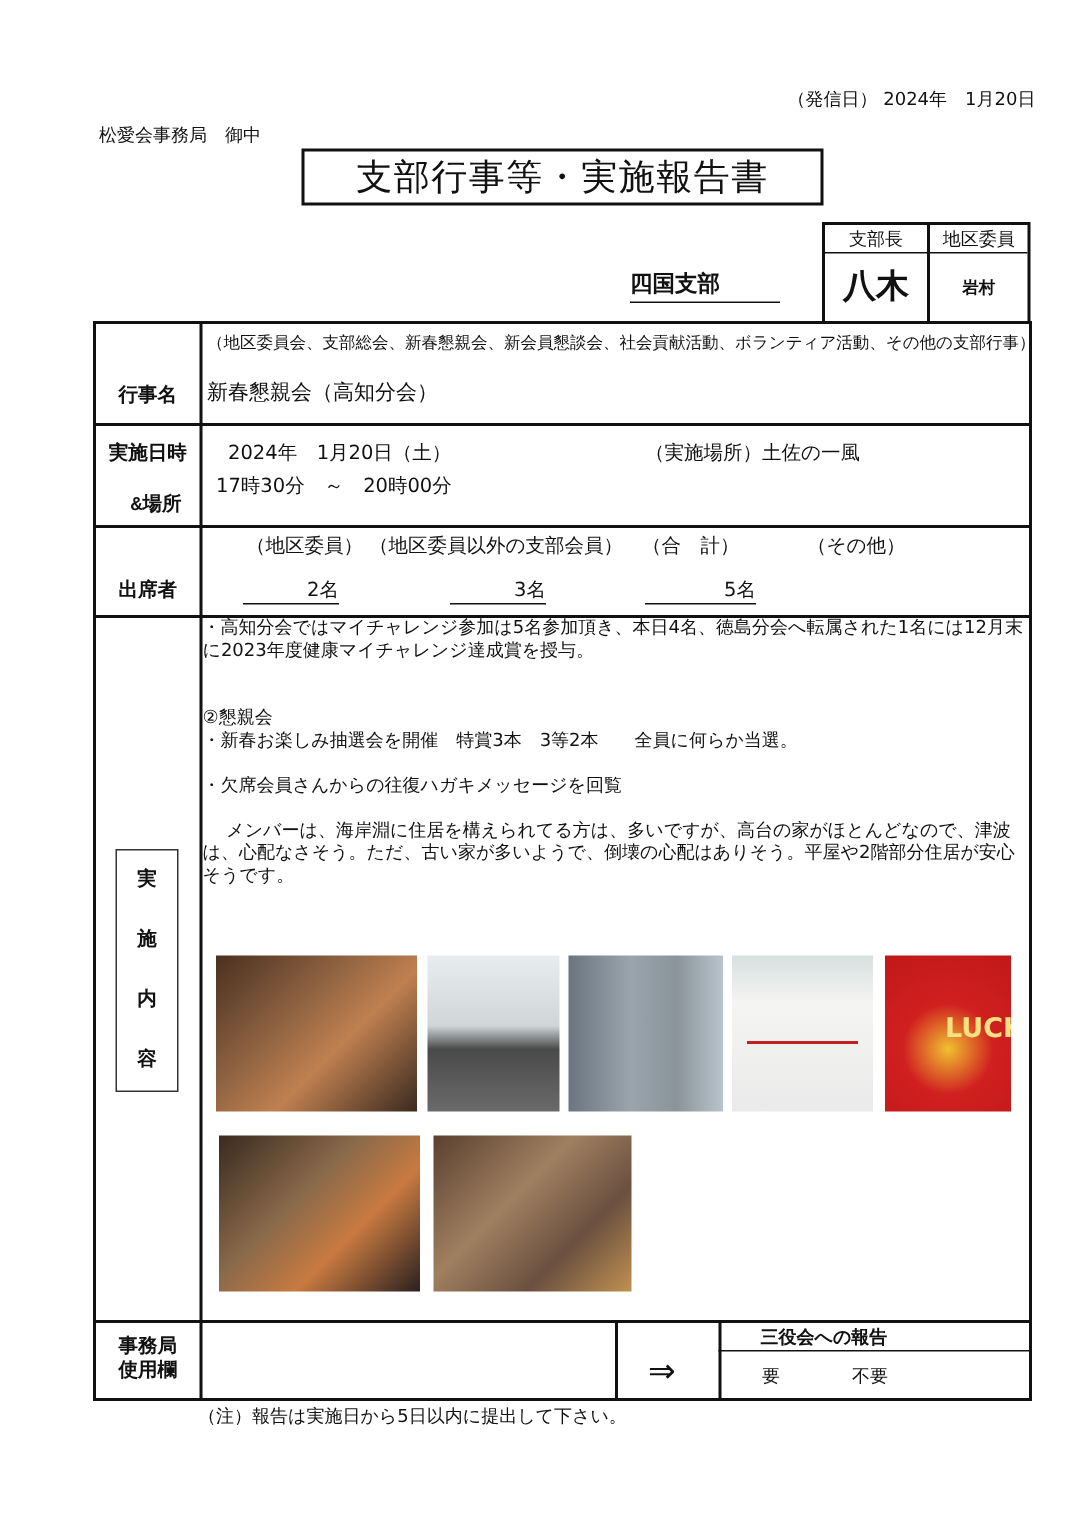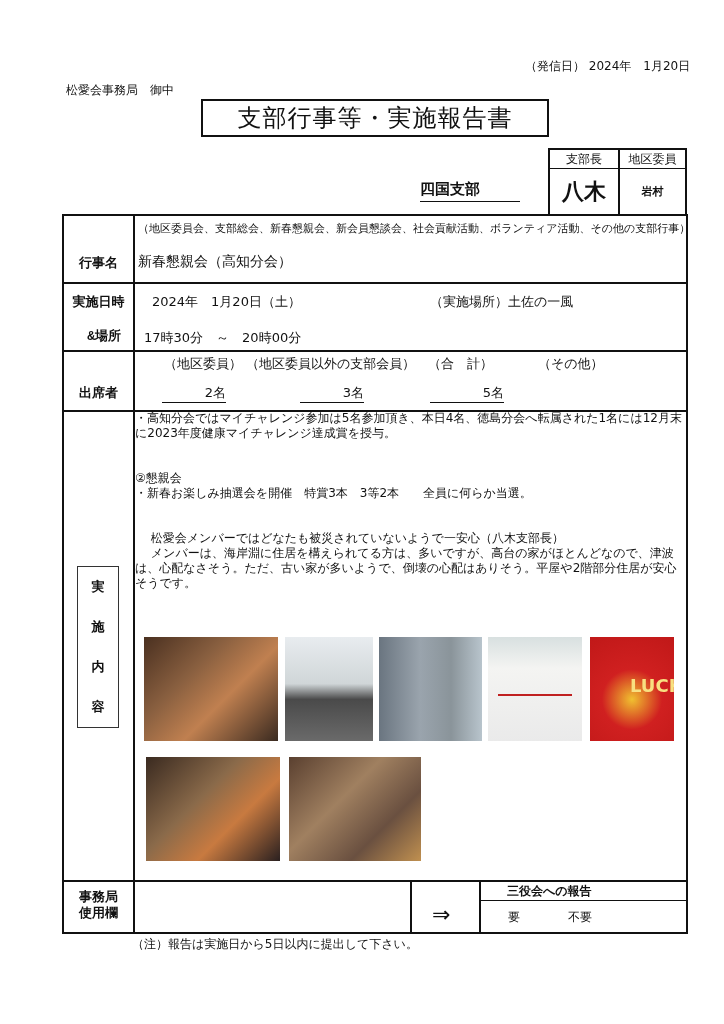--- a/index.html
+++ b/index.html
@@ -82,21 +82,21 @@
 
   <div class="txt small" style="left:74px; top:5px;">（地区委員会、支部総会、新春懇親会、新会員懇談会、社会貢献活動、ボランティア活動、その他の支部行事）</div>
   <div class="lbl" style="top:38px;">行事名</div>
   <div class="txt" style="left:74px; top:37px; font-size:14px;">新春懇親会（高知分会）</div>
   <div class="hline" style="top:66px;"></div>
 
   <div class="lbl" style="top:77px;">実施日時</div>
   <div class="lbl" style="top:111px; text-align:right; padding-right:12px;">&amp;場所</div>
   <div class="txt mid" style="left:88px; top:77px;">2024年　1月20日（土）</div>
   <div class="txt mid" style="left:366px; top:77px;">（実施場所）土佐の一風</div>
-  <div class="txt mid" style="left:80px; top:113px;">17時30分　～　20時00分</div>
+  <div class="txt mid" style="left:80px; top:99px;">17時30分　～　20時00分</div>
   <div class="hline" style="top:134px;"></div>
 
   <div class="txt mid" style="left:100px; top:139px;">（地区委員）</div>
   <div class="txt mid" style="left:182px; top:139px;">（地区委員以外の支部会員）</div>
   <div class="txt mid" style="left:364px; top:139px;">（合　計）</div>
   <div class="txt mid" style="left:474px; top:139px;">（その他）</div>
   <div class="lbl" style="top:168px;">出席者</div>
   <div class="txt mid" style="left:98px; top:168px;"><span class="uline" style="width:64px;">2名</span></div>
   <div class="txt mid" style="left:236px; top:168px;"><span class="uline" style="width:64px;">3名</span></div>
   <div class="txt mid" style="left:366px; top:168px;"><span class="uline" style="width:74px;">5名</span></div>
@@ -108,22 +108,22 @@
     <span>内</span>
     <span>容</span>
   </div>
   <div class="content-text">
     <p>・高知分会ではマイチャレンジ参加は5名参加頂き、本日4名、徳島分会へ転属された1名には12月末に2023年度健康マイチャレンジ達成賞を授与。</p>
     <p>&nbsp;</p>
     <p>&nbsp;</p>
     <p>②懇親会</p>
     <p>・新春お楽しみ抽選会を開催　特賞3本　3等2本　　全員に何らか当選。</p>
     <p>&nbsp;</p>
+    <p>・欠席会員さんからの往復ハガキメッセージを回覧</p>
     <p>&nbsp;</p>
-    <p>　 松愛会メンバーではどなたも被災されていないようで一安心（八木支部長）</p>
     <p>　 メンバーは、海岸淵に住居を構えられてる方は、多いですが、高台の家がほとんどなので、津波は、心配なさそう。ただ、古い家が多いようで、倒壊の心配はありそう。平屋や2階部分住居が安心そうです。</p>
   </div>
 
   <div class="photo p-restaurant" style="left:80px; top:421px; width:134px; height:104px;" title="宴会の集合写真"></div>
   <div class="photo p-man" style="left:221px; top:421px; width:88px; height:104px;" title="記念品を持つ会員"></div>
   <div class="photo p-clock" style="left:315px; top:421px; width:103px; height:104px;" title="からくり時計のあるビル"></div>
   <div class="photo p-envelope" style="left:424px; top:421px; width:94px; height:104px;" title="達成賞の封筒">
     <div class="env-ribbon"></div>
   </div>
   <div class="photo p-lucky" style="left:526px; top:421px; width:84px; height:104px;" title="LUCKY CHANCE FOR YOU">

